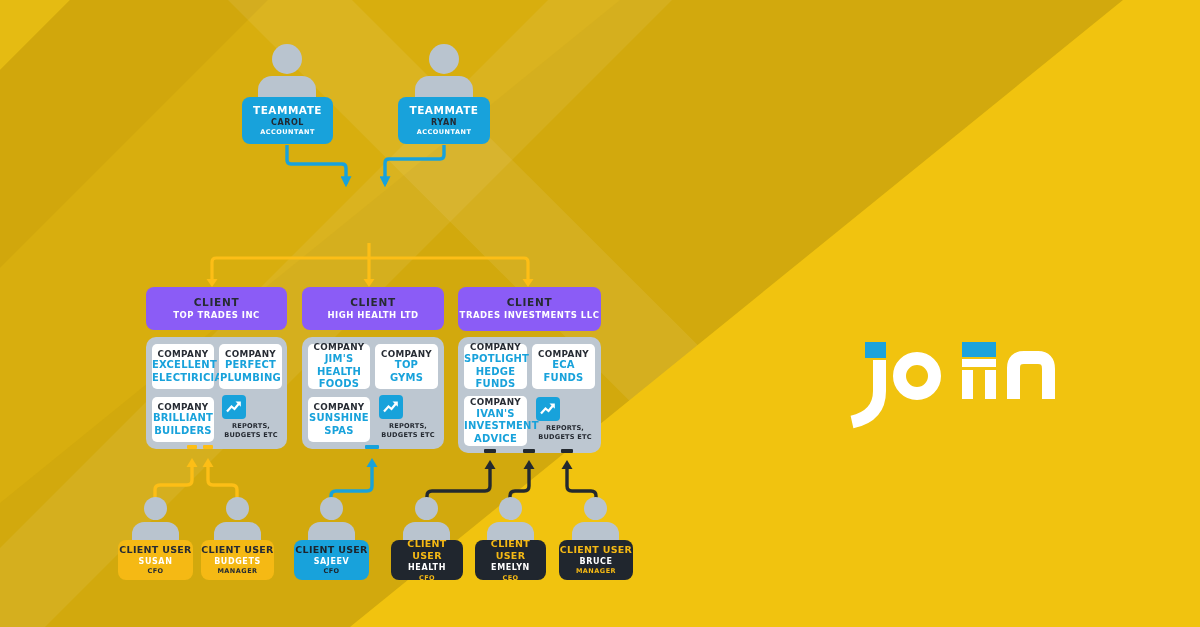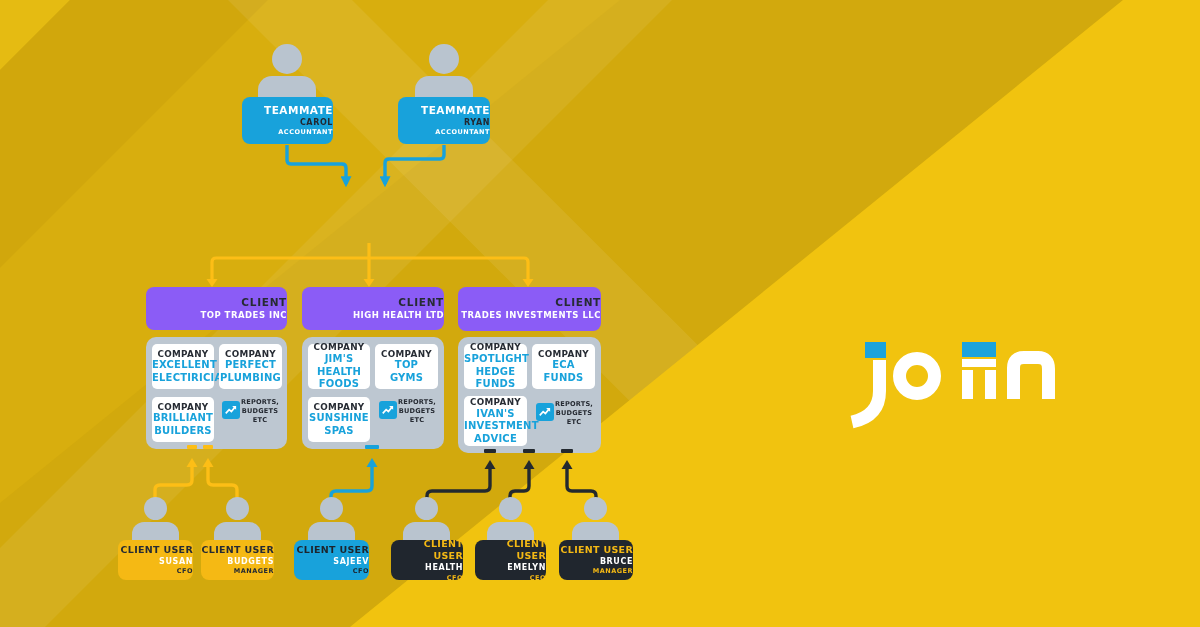--- a/index.html
+++ b/index.html
@@ -21,21 +21,21 @@
   .person.sm{width:47px;}
   .person.sm .head{width:23px;height:23px;}
   .person.sm .torso{width:47px;height:23px;border-radius:12px 12px 0 0;}
 
   
   .node{
     position:absolute;z-index:3;border-radius:9px;
     display:flex;flex-direction:column;align-items:center;justify-content:center;
     text-align:center;line-height:1.32;
   }
-  .node div{width:100%;text-align:right;}
+  .node div{width:100%;}
 
   .teammate{background:#18A2DB;border-radius:8px;}
   .teammate .l1{color:#ffffff;font-size:10.5px;letter-spacing:.5px;}
   .teammate .l2{color:#222831;font-size:8px;letter-spacing:.6px;}
   .teammate .l3{color:#ffffff;font-size:6.5px;letter-spacing:.5px;}
 
   .subscription{background:#F8B815;border-radius:10px;}
   .subscription .l1{color:#2b2513;font-size:11px;letter-spacing:.7px;}
   .subscription .l2{color:#ffffff;font-size:8.5px;letter-spacing:.5px;}
 
@@ -45,21 +45,21 @@
 
   .group{position:absolute;z-index:3;background:#BDC7D1;border-radius:10px;}
   .company{
     position:absolute;background:#ffffff;border-radius:5px;
     display:flex;flex-direction:column;align-items:center;justify-content:center;
     text-align:center;line-height:1.25;
   }
   .company .l1{color:#262b33;font-size:8.8px;letter-spacing:.3px;width:100%;}
   .company .l2{color:#18A2DB;font-size:10px;letter-spacing:.2px;white-space:pre-line;width:100%;}
   .reports{
-    position:absolute;display:flex;flex-direction:row;align-items:center;
+    position:absolute;display:flex;flex-direction:column;
     text-align:center;
   }
   .reports .lbl{color:#262b33;font-size:6.6px;letter-spacing:.2px;white-space:pre-line;margin-top:3px;line-height:1.35;}
 
   .cuser{border-radius:8px;}
   .cuser .l1{font-size:9.5px;letter-spacing:.3px;}
   .cuser .l2{font-size:8px;letter-spacing:.6px;}
   .cuser .l3{font-size:6.5px;letter-spacing:.5px;}
   .u-yellow{background:#F5B914;}
   .u-yellow .l1{color:#262b33}.u-yellow .l2{color:#ffffff}.u-yellow .l3{color:#262b33}

